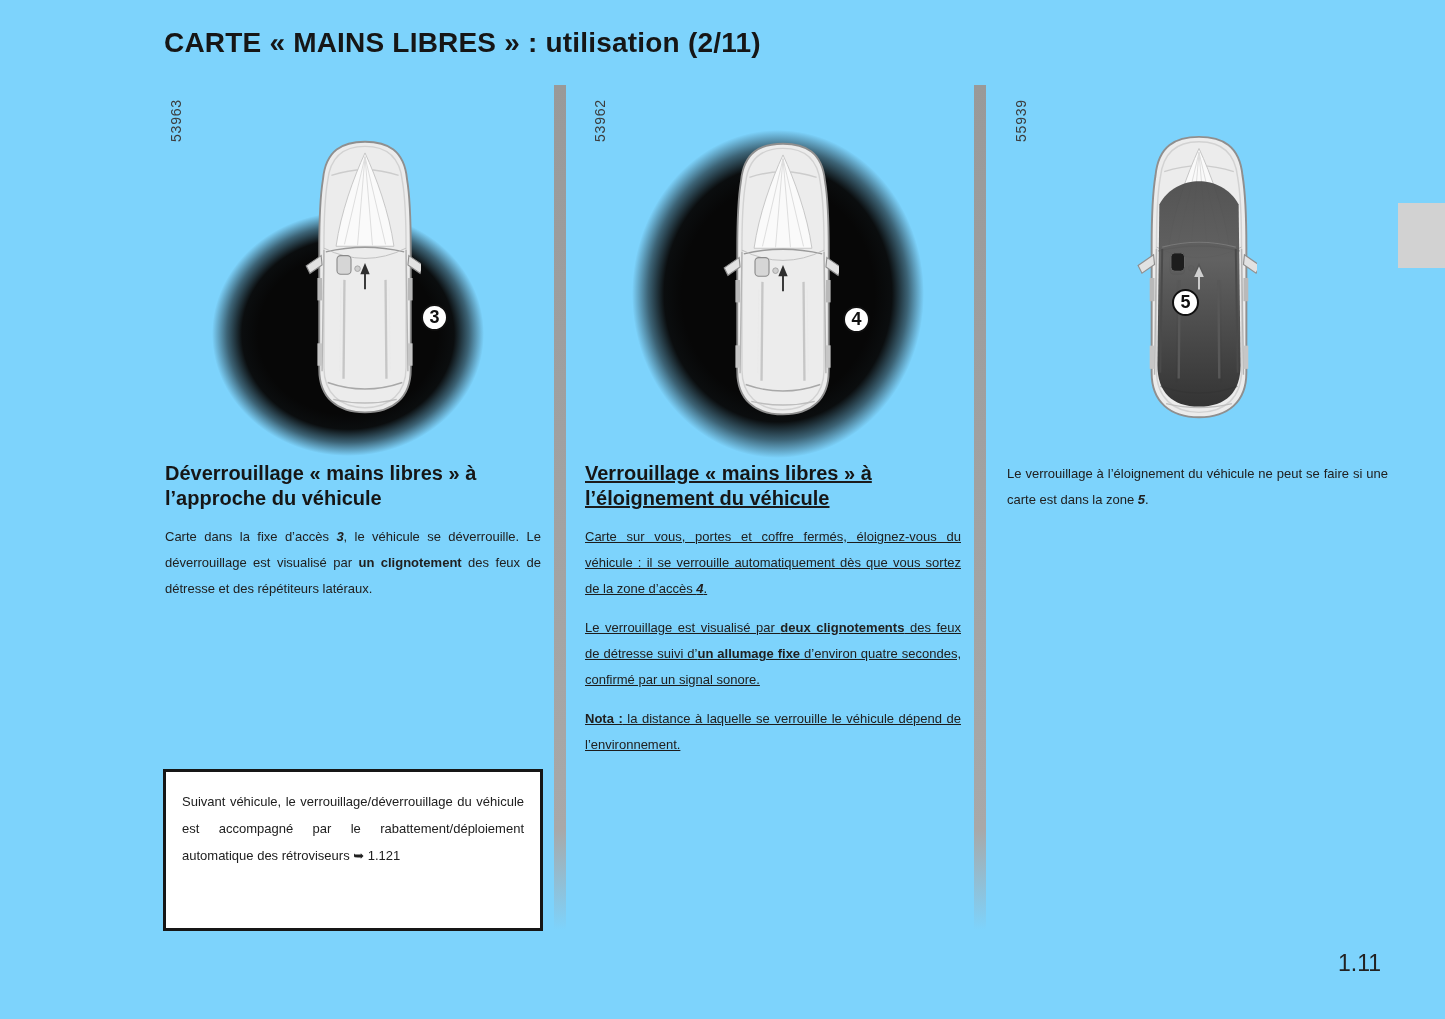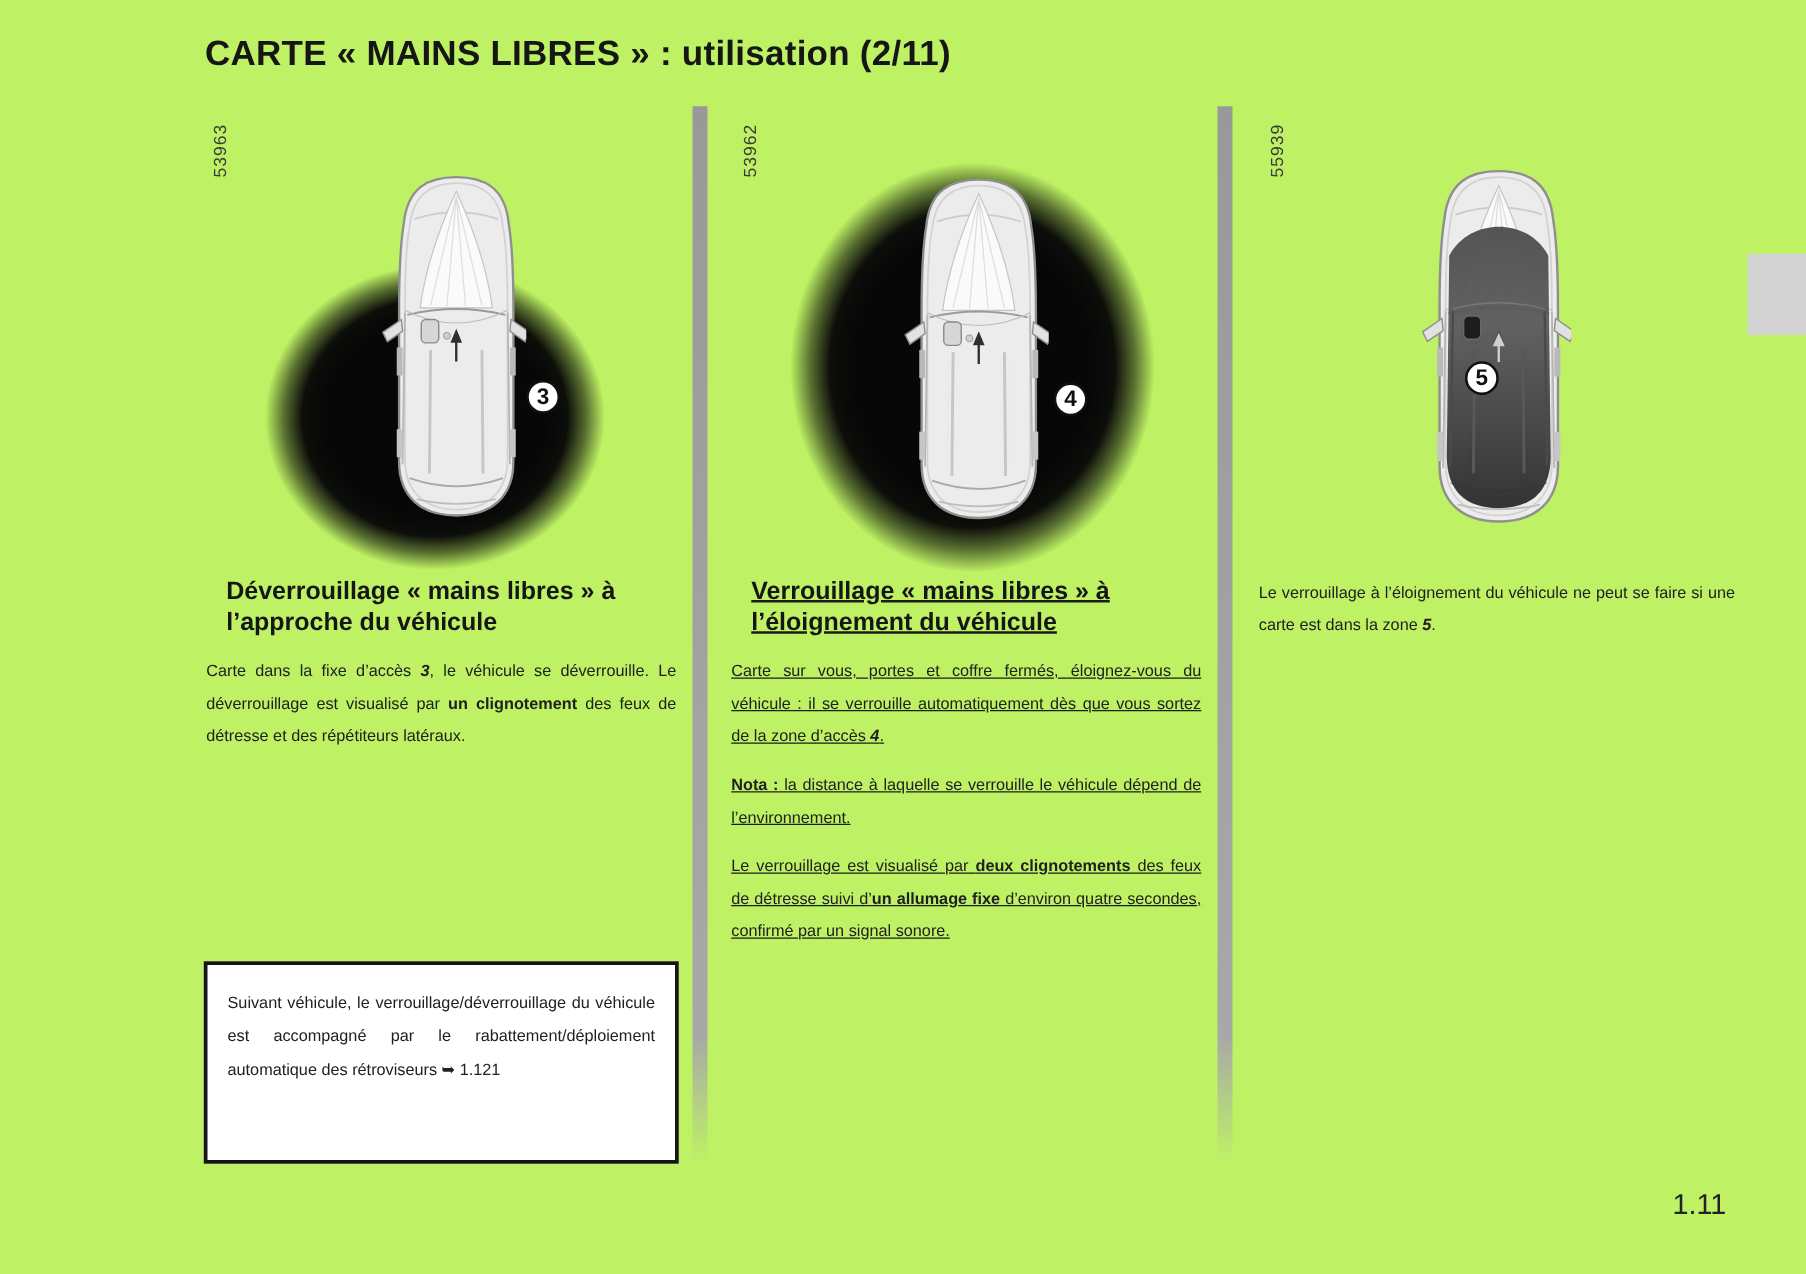--- a/index.html
+++ b/index.html
@@ -1,18 +1,18 @@
 <!DOCTYPE html>
 <html><head>
 <meta charset="utf-8">
 <style>
   * { margin:0; padding:0; box-sizing:border-box; }
   html,body { background:#ffffff; }
   .page {
-    position:relative; width:1445px; height:1019px; background:#bef264;
+    position:relative; width:1445px; height:1019px; background:#7dd3fc;
     font-family:"Liberation Sans", sans-serif; color:#1c1c1c; overflow:hidden;
   }
   .title { position:absolute; left:164px; top:27px; font-size:28px; font-weight:bold; letter-spacing:.2px; color:#161616; }
   .fig-code {
     position:absolute; font-size:14px; color:#3c3c3c; letter-spacing:.8px;
     transform:rotate(-90deg); transform-origin:0 0; white-space:nowrap;
   }
   .zone-circle {
     position:absolute; border-radius:50%; z-index:1;
     background:radial-gradient(closest-side, #070707 66%, rgba(7,7,7,.97) 78%, rgba(7,7,7,.55) 89%, rgba(7,7,7,0) 100%);
@@ -23,21 +23,21 @@
     border:2px solid #101010; border-radius:50%; z-index:5;
     display:flex; align-items:center; justify-content:center;
     font-size:18px; font-weight:bold; color:#101010;
   }
   .vbar {
     position:absolute; width:12px; top:85px; height:845px;
     background:linear-gradient(to bottom, #999999 0%, #a8a8a8 88%, rgba(168,168,168,0) 100%);
   }
   .side-tab { position:absolute; left:1398px; top:203px; width:47px; height:65px; background:#d2d2d2; }
   .col { position:absolute; top:461px; }
-  .col h2 { font-size:20px; line-height:25px; font-weight:bold; margin:0 16px 13px; color:#161616; }
+  .col h2 { font-size:20px; line-height:25px; font-weight:bold; margin:0 0 13px; color:#161616; }
   .col p, .note-box p { font-size:13px; line-height:26px; text-align:justify; margin:0 0 13px; color:#202020; }
   .note-box { position:absolute; left:163px; top:769px; width:380px; height:162px; border:3px solid #161616; padding:16px 16px 0 16px; background:#fff; }
   .note-box p { line-height:27px; }
   .page-number { position:absolute; left:1338px; top:950px; font-size:23px; color:#222; }
   .b { font-weight:bold; }
   .i { font-style:italic; }
   .defs-hidden { position:absolute; width:0; height:0; overflow:hidden; }
 </style>
 </head>
 <body>
@@ -115,22 +115,22 @@
   <div class="side-tab"></div>
 
   <div class="col" style="left:165px; width:376px;">
     <h2>Déverrouillage «&nbsp;mains libres&nbsp;» à l’approche du véhicule</h2>
     <p><span>Carte dans la fixe d’accès </span><span class="b i">3</span><span>, le véhi­cule se déverrouille. Le déverrouillage est visualisé par </span><span class="b">un clignotement</span><span> des feux de détresse et des répétiteurs la­téraux.</span></p>
   </div>
 
   <div class="col" style="left:585px; width:376px;text-decoration:underline;">
     <h2>Verrouillage «&nbsp;mains libres&nbsp;» à l’éloignement du véhicule</h2>
     <p><span>Carte sur vous, portes et coffre fermés, éloignez-vous du véhicule&nbsp;: il se ver­rouille automatiquement dès que vous sortez de la zone d’accès </span><span class="b i">4</span><span>.</span></p>
+    <p><span>Le verrouillage est visualisé par </span><span class="b">deux clignotements</span><span> des feux de détresse suivi d’</span><span class="b">un allumage fixe</span><span> d’environ quatre secondes, confirmé par un signal sonore.</span></p>
     <p><span class="b">Nota&nbsp;:</span><span> la distance à laquelle se verrouille le véhicule dépend de l’environnement.</span></p>
-    <p><span>Le verrouillage est visualisé par </span><span class="b">deux clignotements</span><span> des feux de détresse suivi d’</span><span class="b">un allumage fixe</span><span> d’environ quatre secondes, confirmé par un signal sonore.</span></p>
   </div>
 
   <div class="col" style="left:1007px; width:381px;">
     <p><span>Le verrouillage à l’éloignement du véhi­cule ne peut se faire si une carte est dans la zone </span><span class="b i">5</span><span>.</span></p>
   </div>
 
   <div class="note-box">
     <p><span>Suivant véhicule, le verrouillage/dé­verrouillage du véhicule est accom­pagné par le rabattement/déploie­ment automatique des rétroviseurs </span><span>➥&nbsp;1.121</span></p>
   </div>
 

